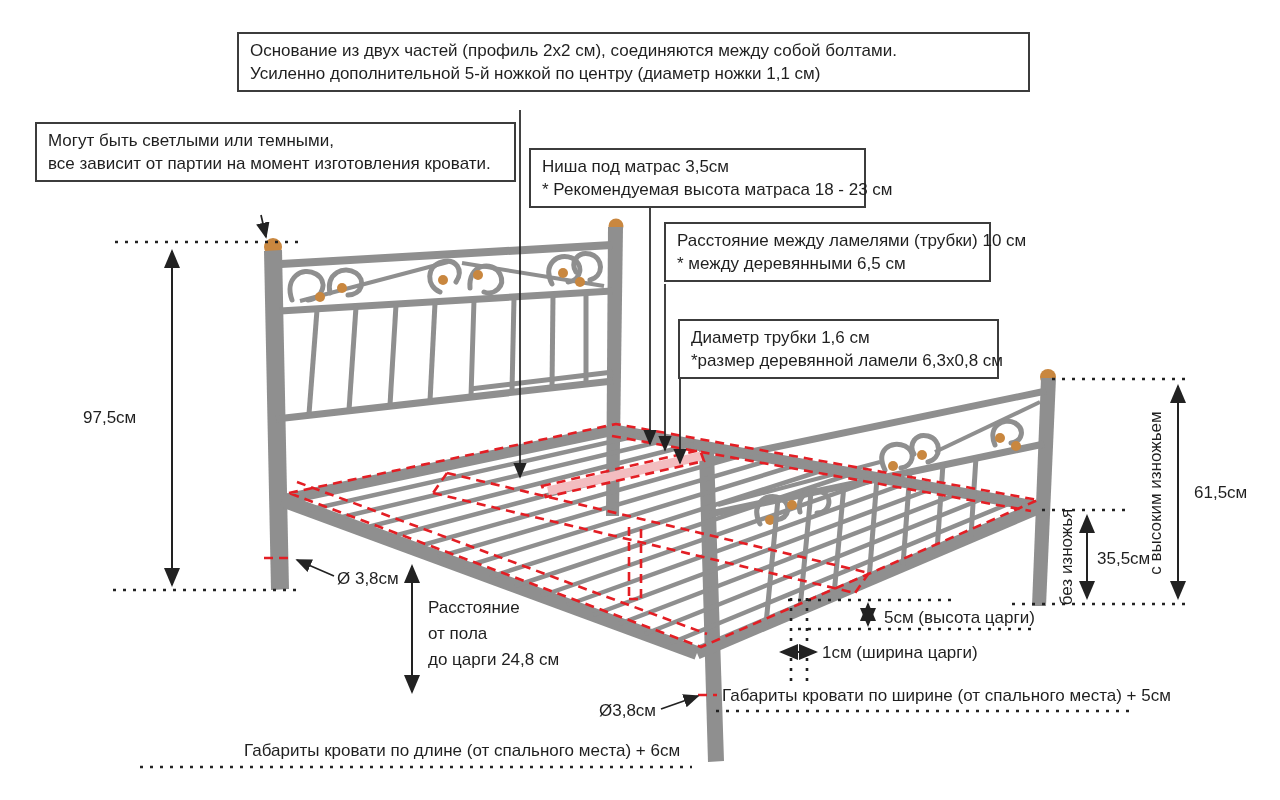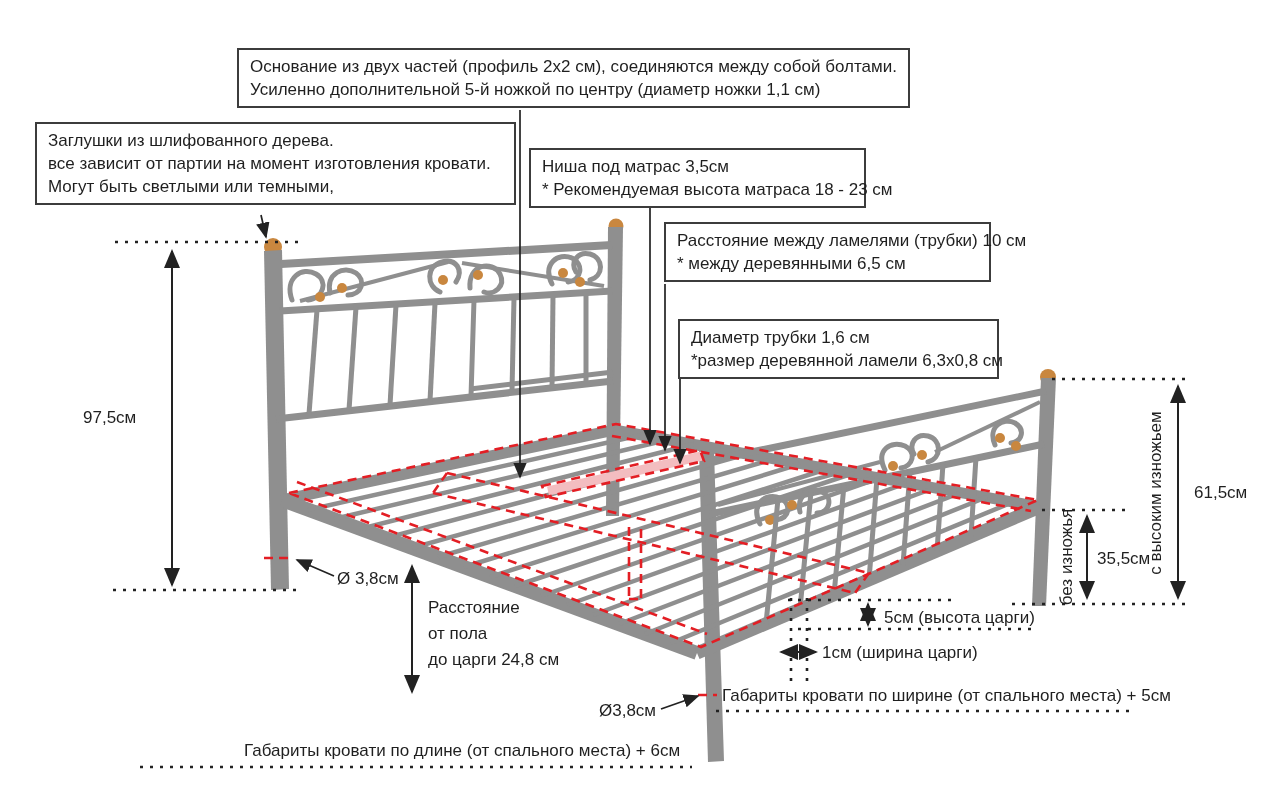--- a/index.html
+++ b/index.html
@@ -218,29 +218,28 @@
     <g>
       <text x="722" y="701">Габариты кровати по ширине (от спального места) + 5см</text>
       <line class="dot" x1="716" y1="711" x2="1135" y2="711"></line>
     </g>
     <g>
       <text x="244" y="756">Габариты кровати по длине (от спального места) + 6см</text>
       <line class="dot" x1="140" y1="767" x2="692" y2="767"></line>
     </g>
   </svg>
 
-  <div class="callout" style="left:237px;top:48px;width:673px;box-sizing:border-box;">
+  <div class="callout" style="left:237px;top:32px;width:793px;box-sizing:border-box;">
     <div>Основание из двух частей (профиль 2х2 см), соединяются между собой болтами.</div>
     <div>Усиленно дополнительной 5-й ножкой по центру (диаметр ножки 1,1 см)</div>
   </div>
 
   <div class="callout" style="left:35px;top:122px;width:481px;box-sizing:border-box;">
-    <div>Заглушки из шлифованного дерева.</div>
+    <div>Могут быть светлыми или темными,</div>
     <div>все зависит от партии на момент изготовления кровати.</div>
-    <div>Могут быть светлыми или темными,</div>
   </div>
 
   <div class="callout" style="left:529px;top:148px;width:337px;box-sizing:border-box;">
     <div>Ниша под матрас 3,5см</div>
     <div>* Рекомендуемая высота матраса 18 - 23 см</div>
   </div>
 
   <div class="callout" style="left:664px;top:222px;width:327px;box-sizing:border-box;">
     <div>Расстояние между ламелями (трубки) 10 см</div>
     <div>* между деревянными 6,5 см</div>

